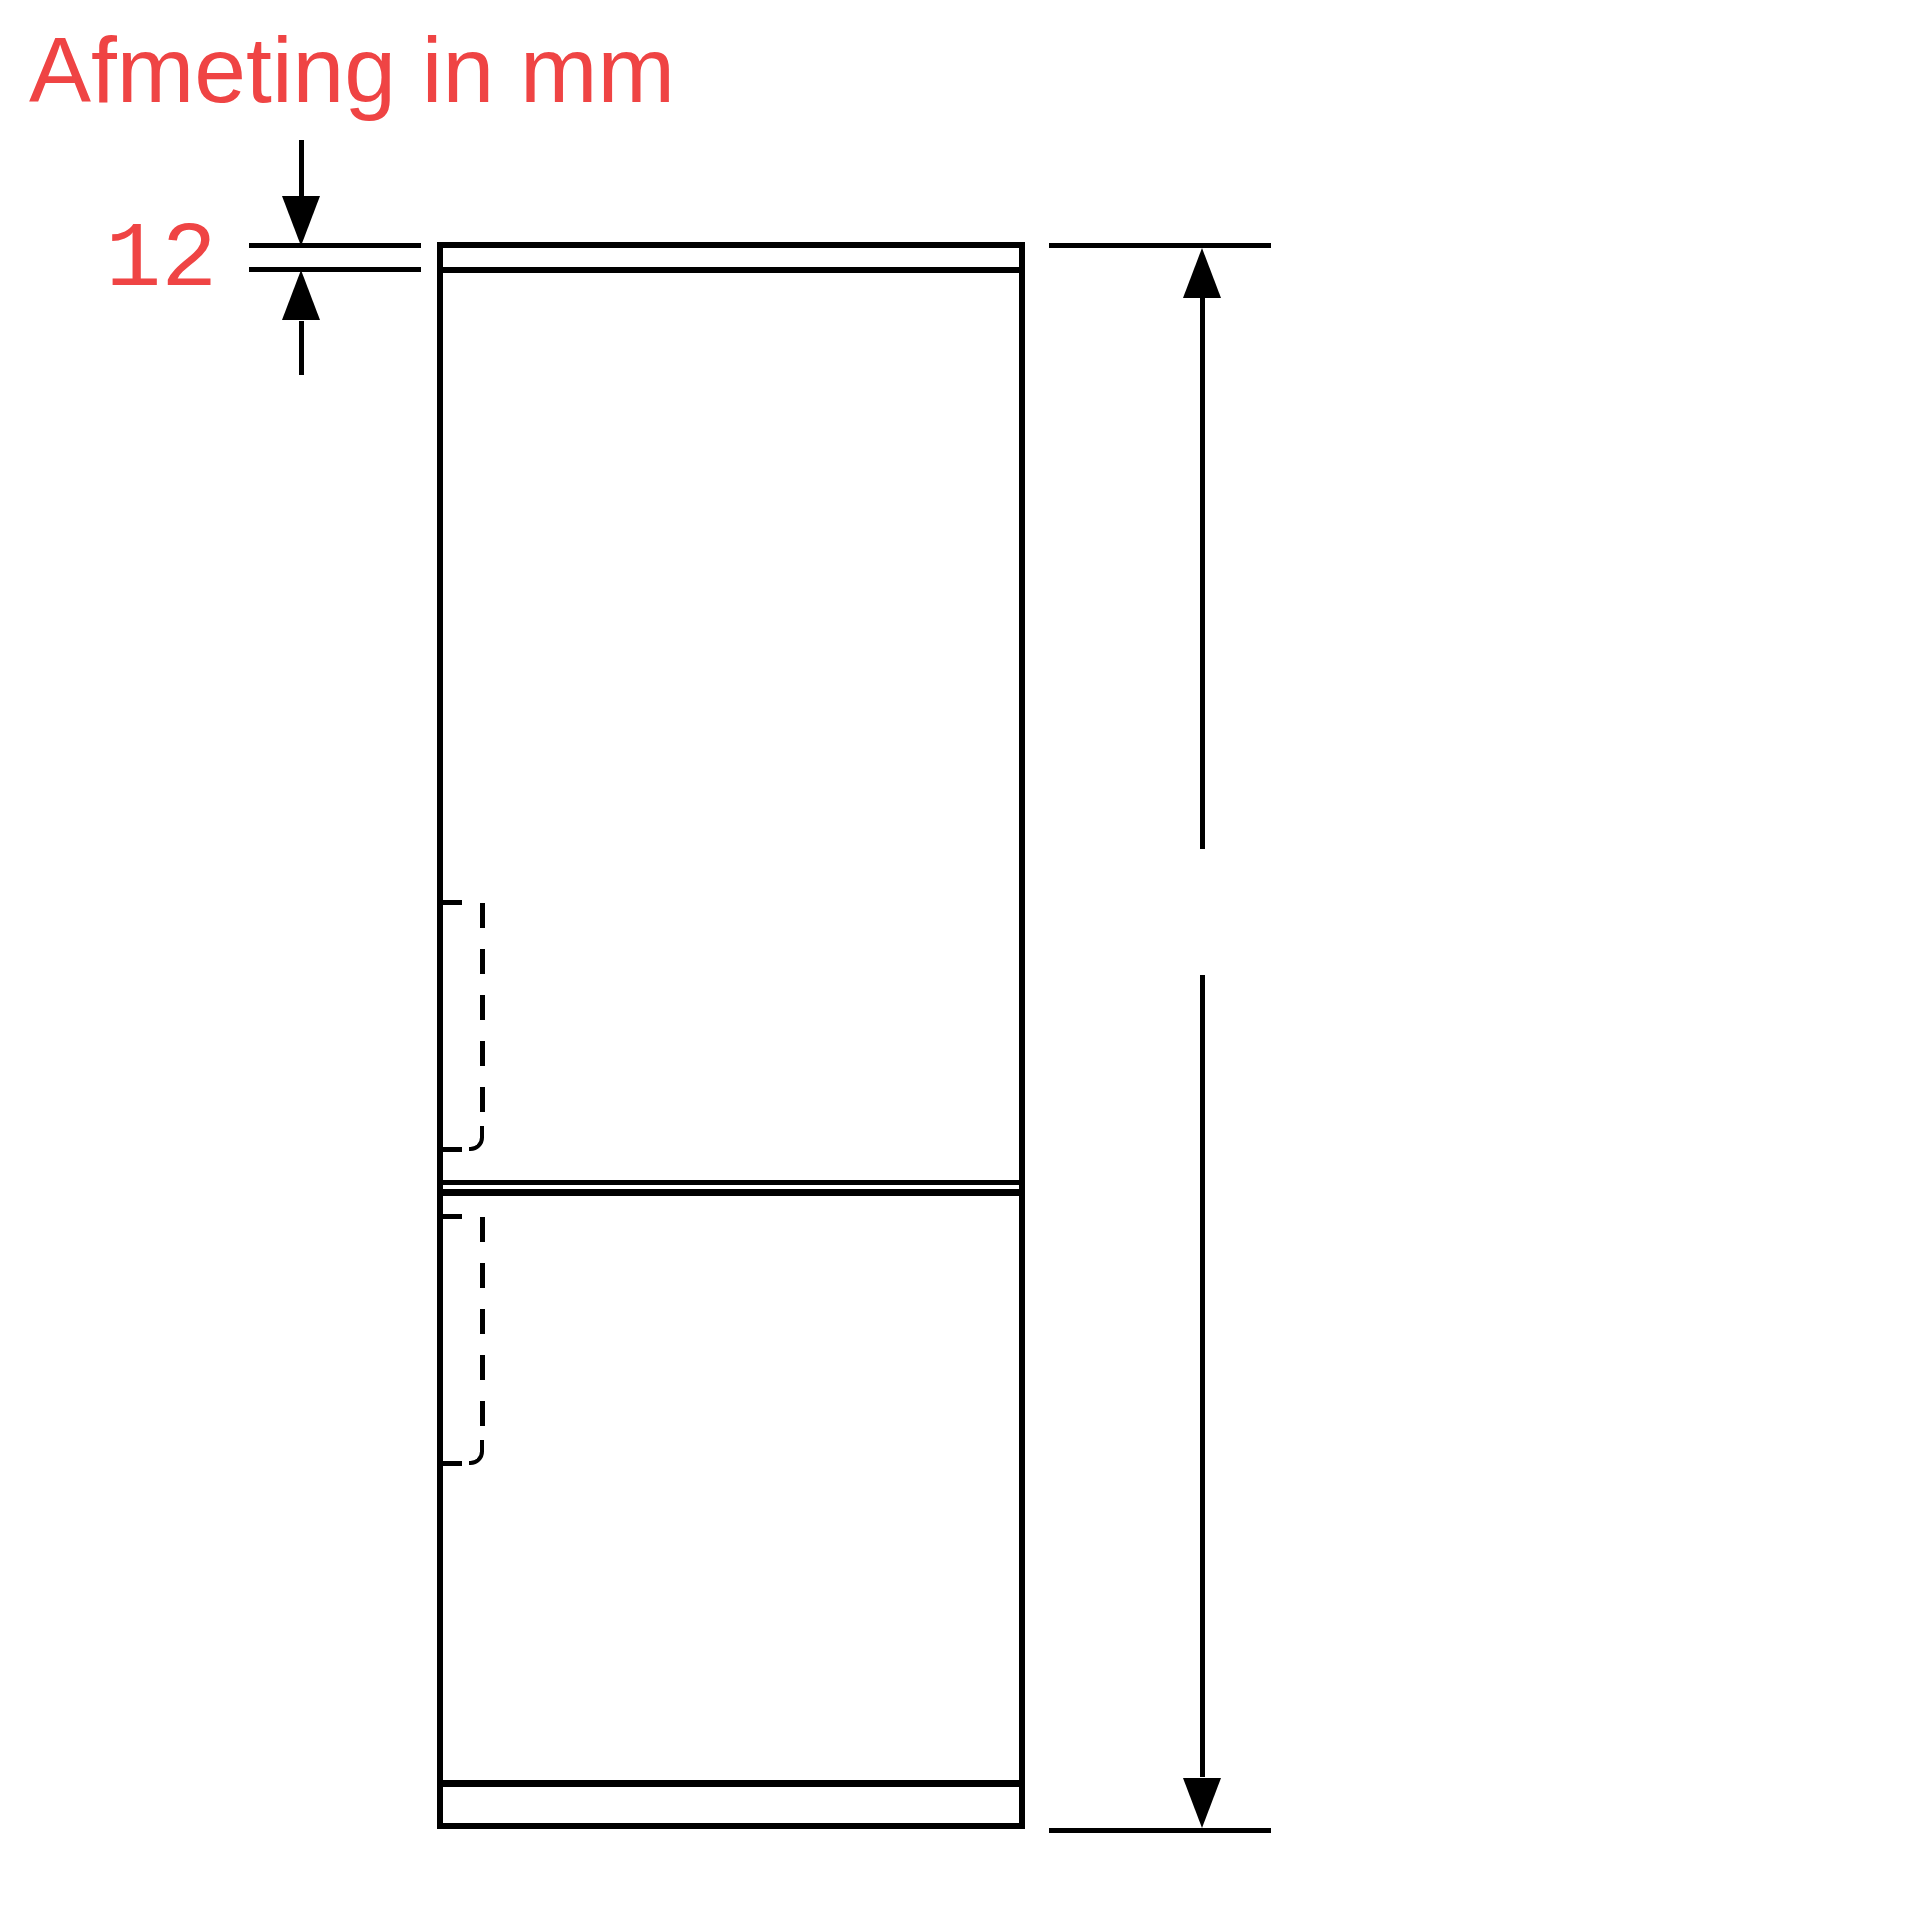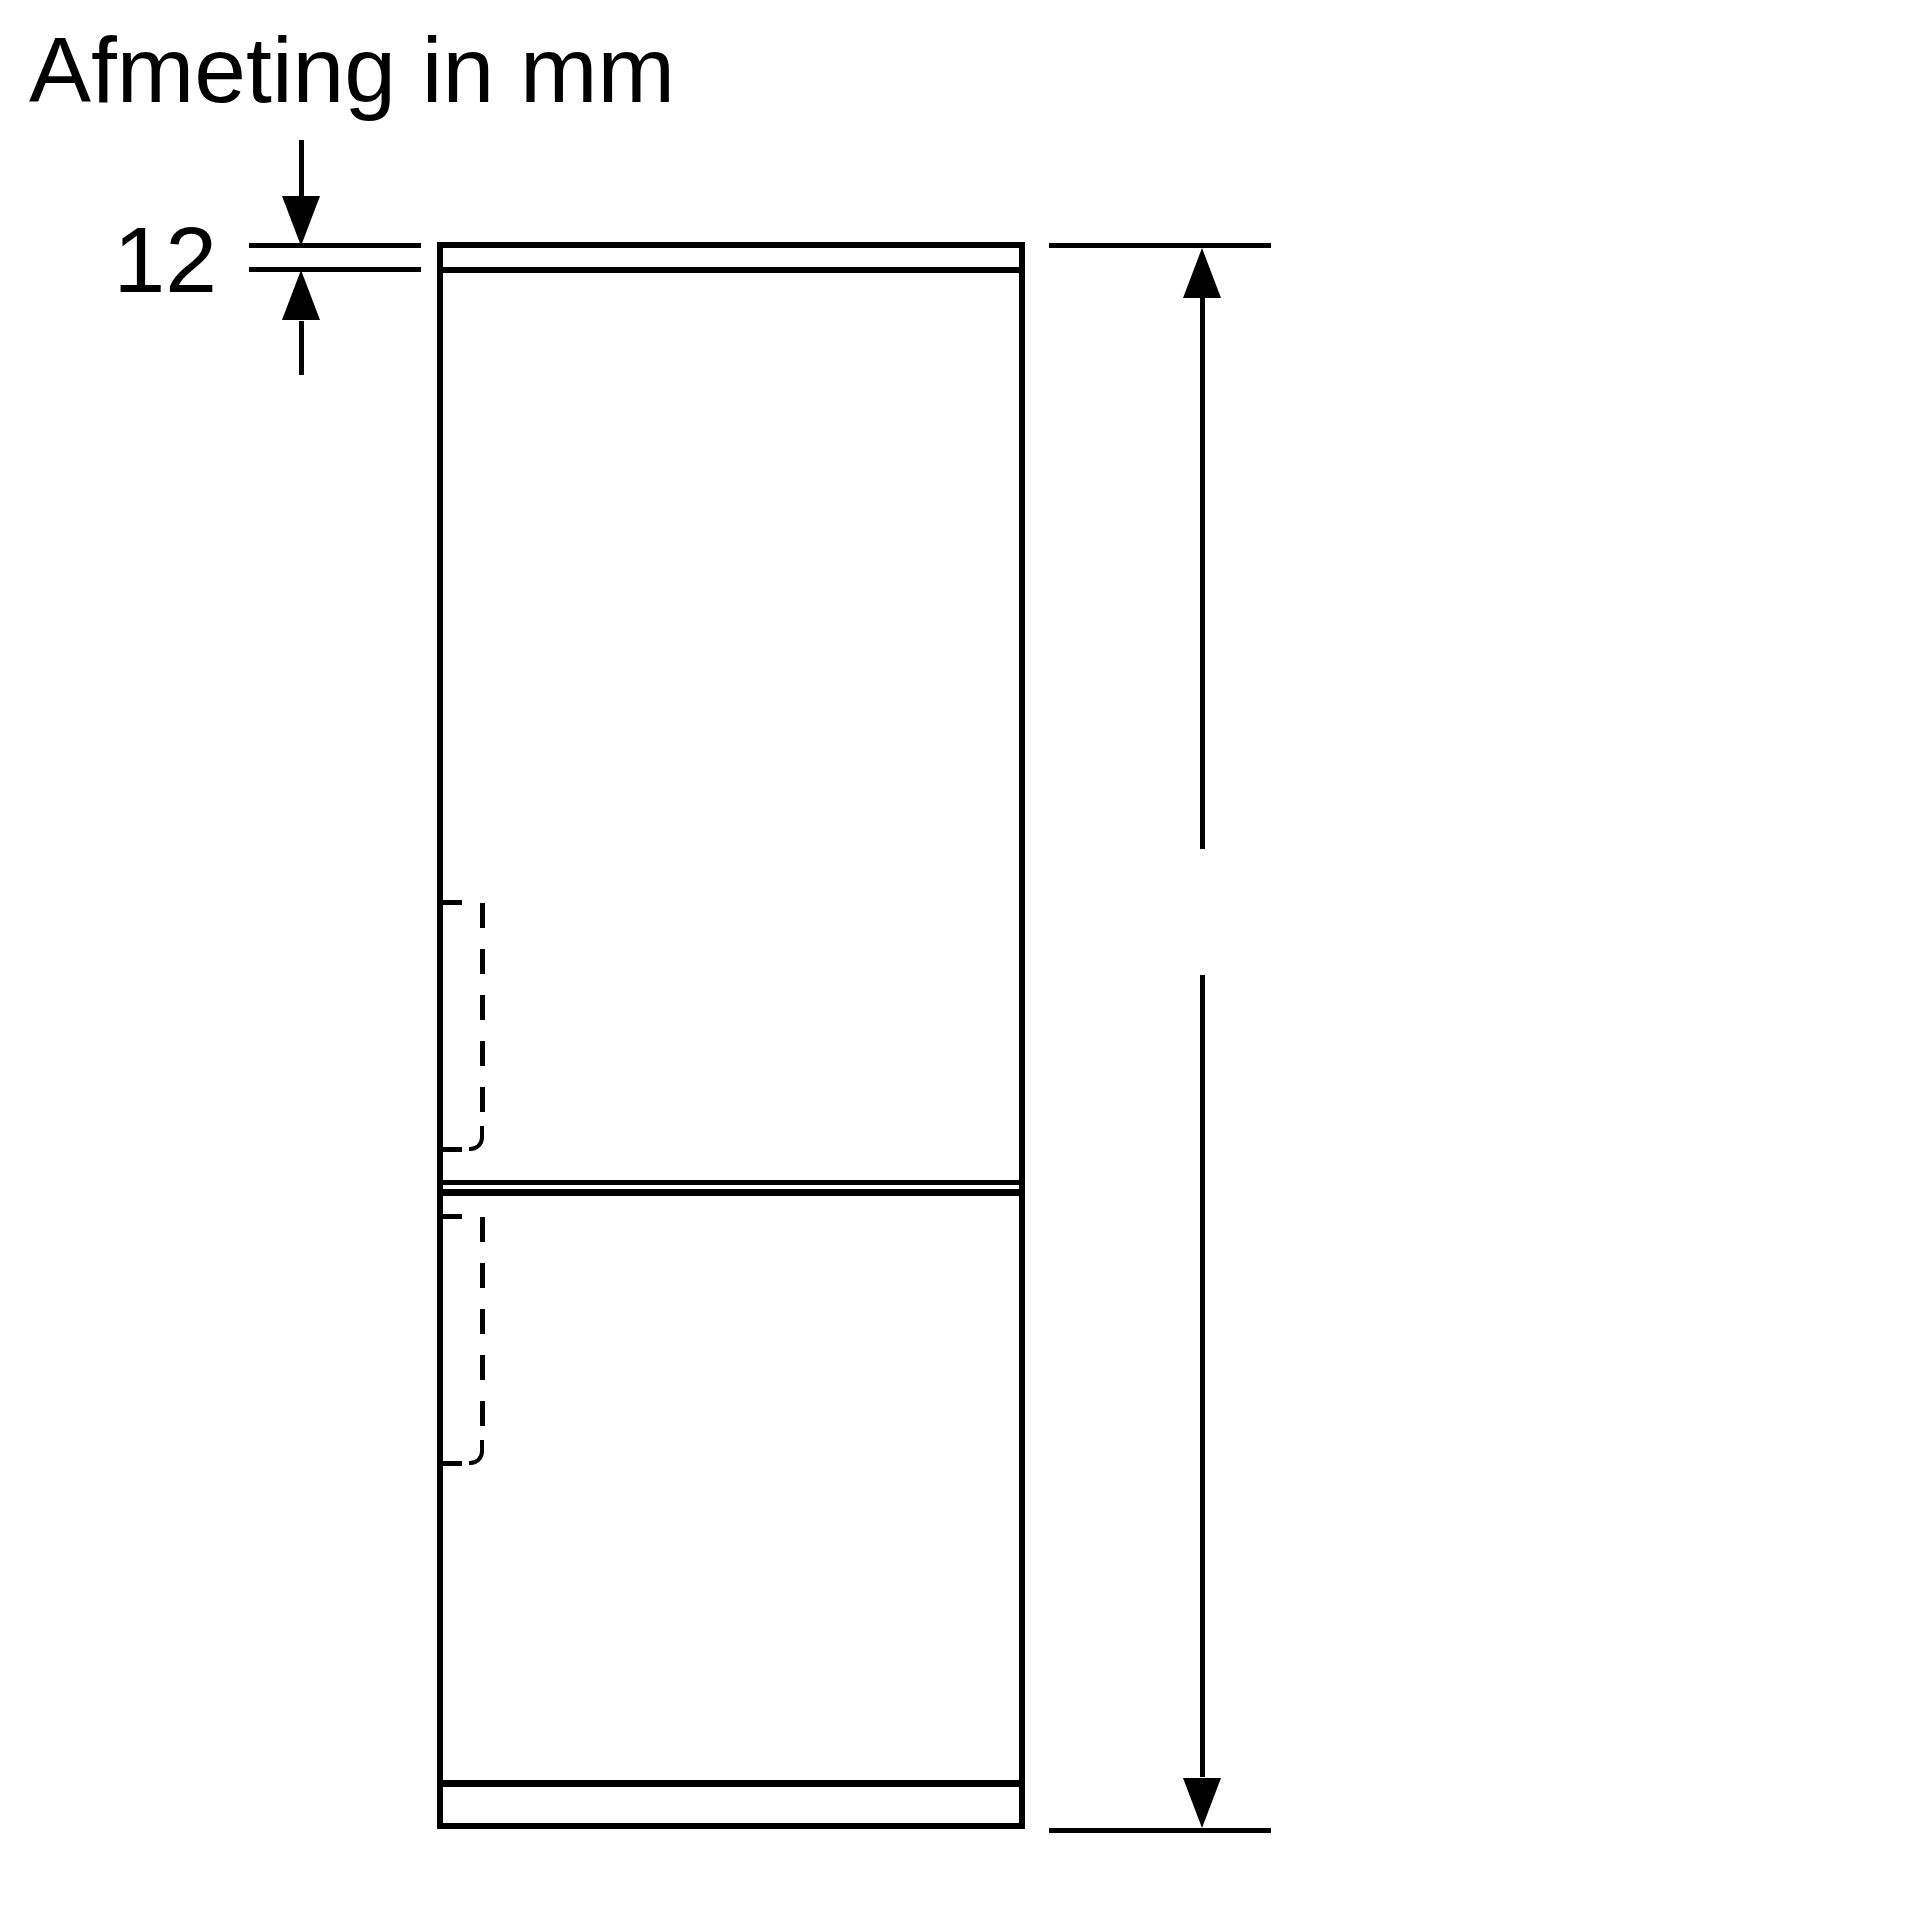--- a/index.html
+++ b/index.html
@@ -6,41 +6,42 @@
     margin: 0;
     padding: 0;
     background: #ffffff;
   }
   .canvas {
     position: relative;
     width: 1931px;
     height: 1931px;
     background: #ffffff;
     font-family: "Liberation Sans", sans-serif;
-    color: #000000;
+    color: #ef4444;
     overflow: hidden;
   }
   .abs { position: absolute; }
 
   
   .title {
     left: 29px; top: 24px;
     font-size: 93px;
     line-height: 93px;
     white-space: nowrap;
   }
   .dim-label {
     font-size: 93px;
     line-height: 93px;
     white-space: nowrap;
   }
   .label-12 {
     left: 87px; top: 214px;
     width: 130px;
     text-align: right;
+    font-family: Liberation Mono, monospace;
   }
   .label-2030 {
     left: 1081px; top: 872px;
     width: 241px;
     text-align: center;
   }
 
   
   .fridge-outline {
     left: 437px; top: 242px;

